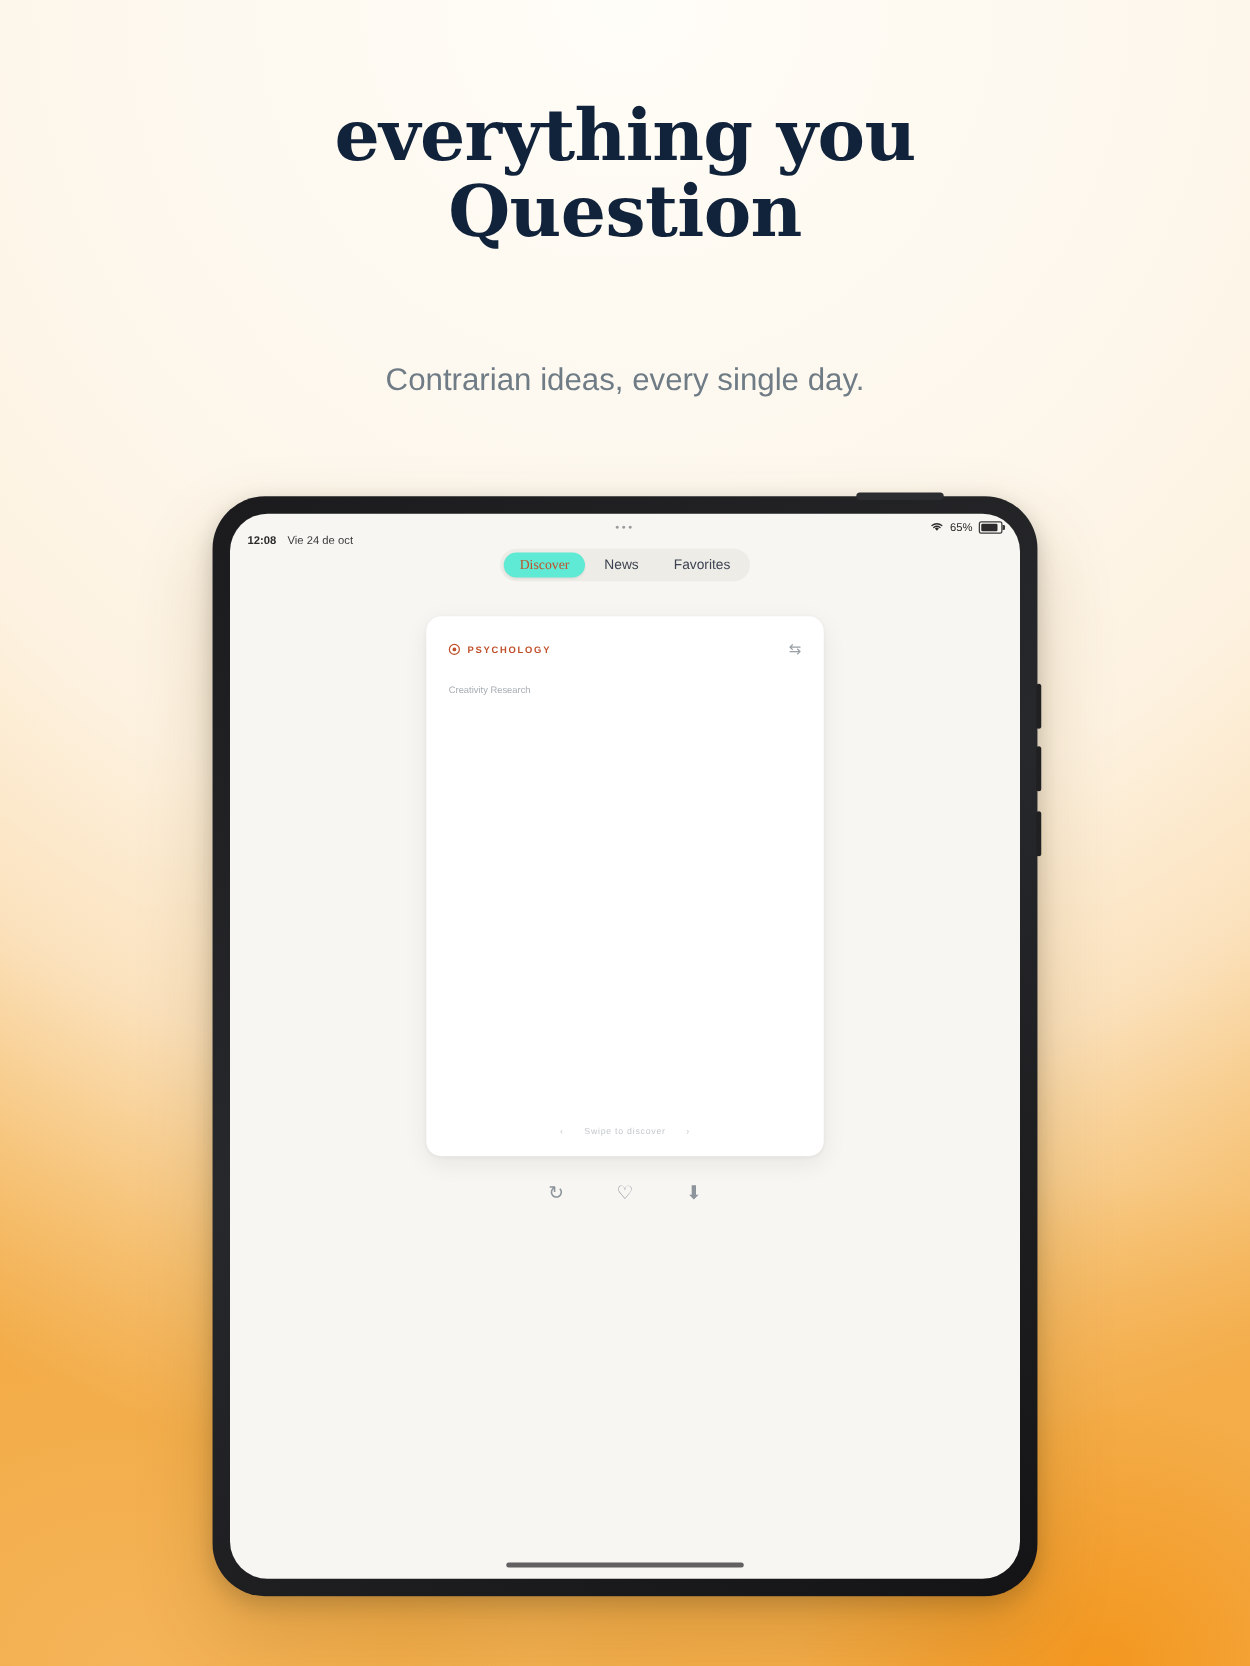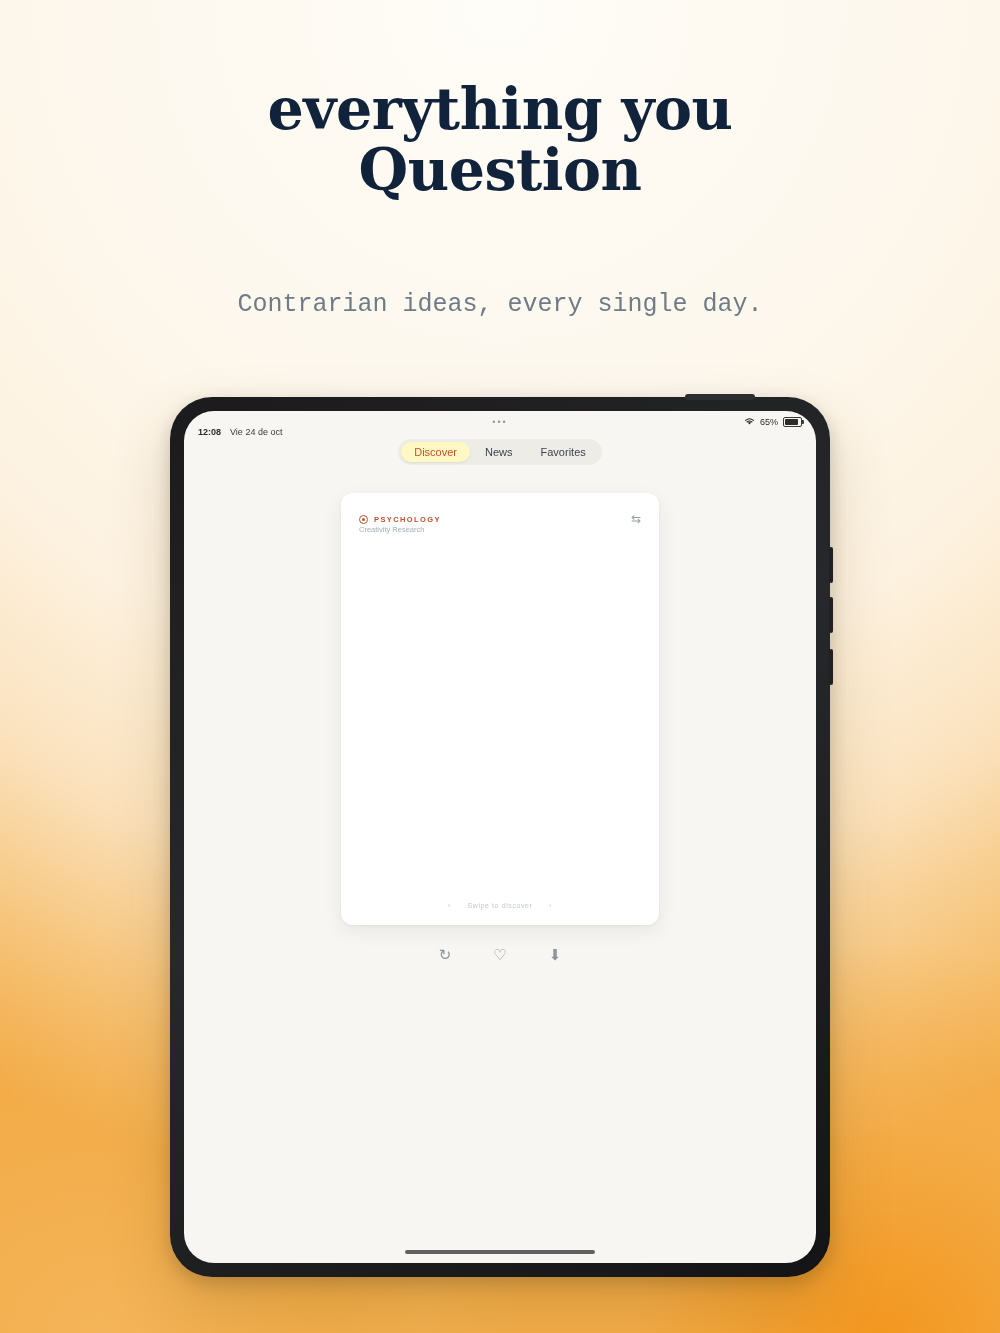--- a/index.html
+++ b/index.html
@@ -46,21 +46,21 @@
   }
   .headline span { display: block; }
   .subhead {
     position: absolute;
     top: 290px;
     left: 0;
     right: 0;
     text-align: center;
     font-size: 25px;
     color: #6f7c86;
-    font-family: Liberation Mono, monospace;
+    font-family: Liberation Sans, sans-serif;
   }
 
   
   .device {
     position: absolute;
     left: 170px;
     top: 397px;
     width: 660px;
     height: 880px;
     border-radius: 42px;
@@ -168,23 +168,24 @@
   }
   .tab {
     font-size: 11px;
     color: #3c4350;
     padding: 4px 13px;
     border-radius: 13px;
     cursor: pointer;
     white-space: nowrap;
   }
   .tab.active {
-    background: #fef9c3;
+    background: #5eead4;
     color: #c0512b;
     box-shadow: 0 1px 2px rgba(0,0,0,0.08);
+    font-family: Liberation Serif, serif;
   }
 
   
   .app-head {
     display: flex;
     align-items: flex-start;
     padding: 42px 44px 0 44px;
   }
   .brand-title {
     font-family: "DejaVu Serif", "Liberation Serif", serif;
@@ -256,20 +257,21 @@
     line-height: 1;
   }
   .card-title {
     margin-top: 24px;
     font-size: 11.5px;
     line-height: 1.55;
     color: #1d2b3d;
     font-weight: 600;
   }
   .card-source {
+    margin-top: 22px;
     font-size: 7.5px;
     color: #a7adb3;
   }
   .swipe-hint {
     position: absolute;
     bottom: 16px;
     left: 0; right: 0;
     text-align: center;
     font-size: 7px;
     color: #c3c8cc;

